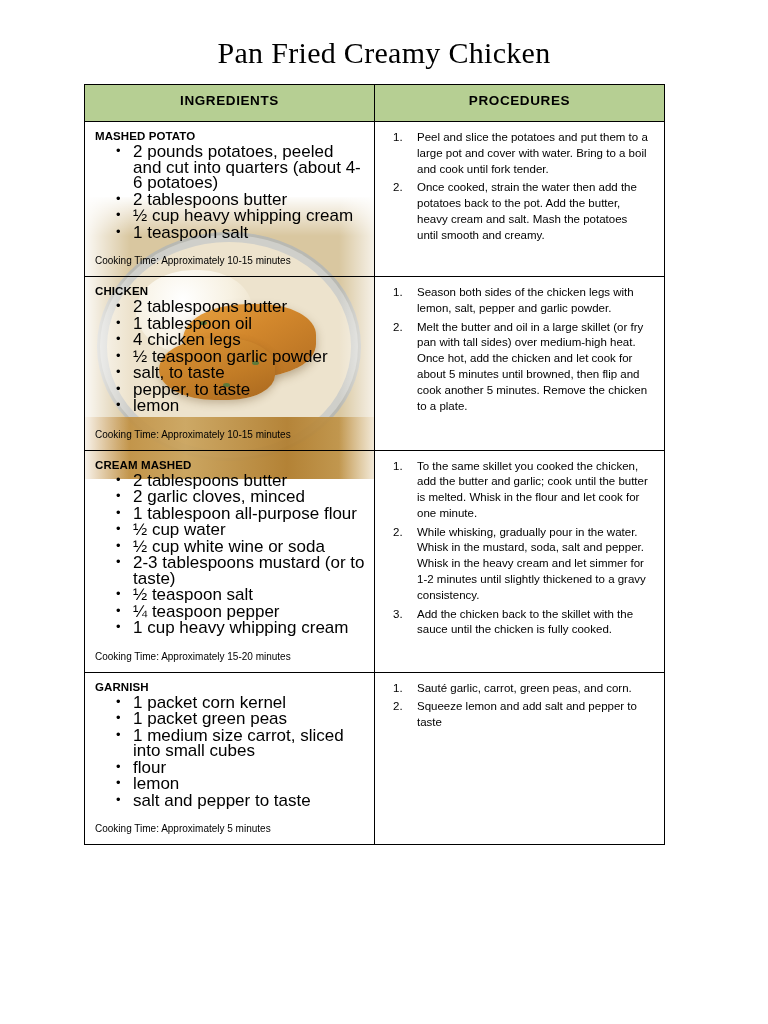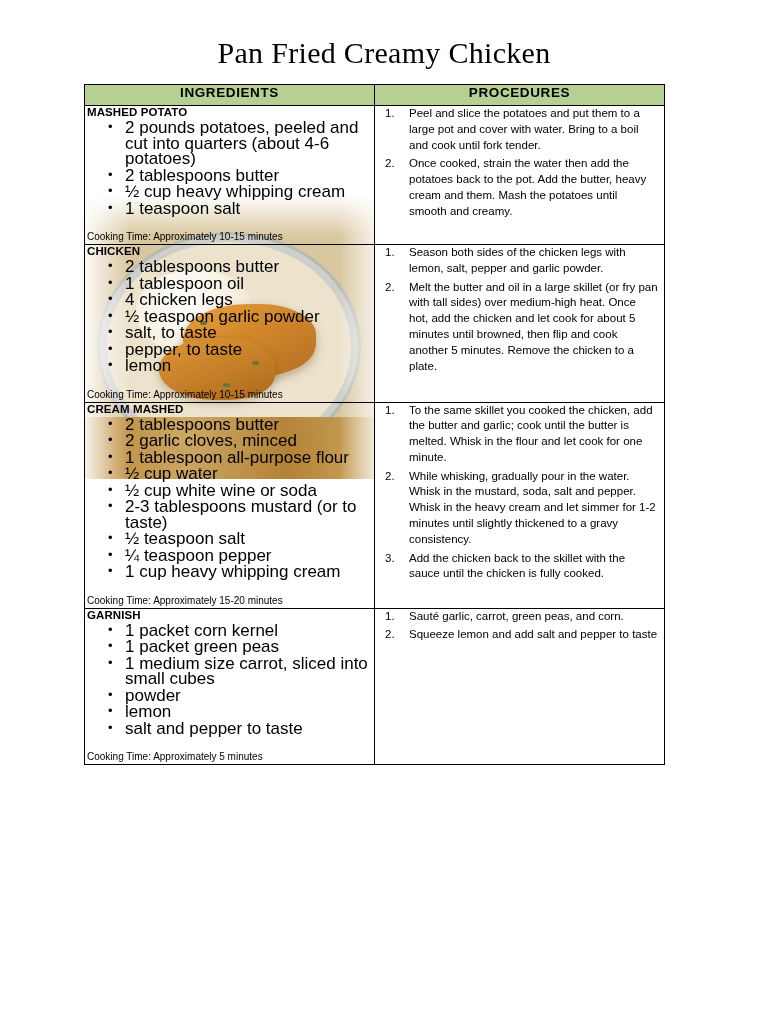--- a/index.html
+++ b/index.html
@@ -36,21 +36,21 @@
     table-layout: fixed;
     position: relative;
     z-index: 2;
     background: transparent;
   }
   table.recipe col.c1 { width: 290px; }
   table.recipe col.c2 { width: 290px; }
   table.recipe th, table.recipe td {
     border: 1px solid #000000;
     vertical-align: top;
-    padding: 0;
+    padding: 8px;
   }
   th.head {
     background: #b6cf93;
     text-align: center;
     font-size: 13.5px;
     font-weight: bold;
     letter-spacing: 0.6px;
     padding: 5px 0 6px 0;
     height: 20px;
   }
@@ -245,21 +245,21 @@
             <li>2 pounds potatoes, peeled and cut into quarters (about 4-6 potatoes)</li>
             <li>2 tablespoons butter</li>
             <li>½ cup heavy whipping cream</li>
             <li>1 teaspoon salt</li>
           </ul>
           <div class="cooktime">Cooking Time: Approximately 10-15 minutes</div>
         </td>
         <td class="proc-cell white-cell">
           <ol class="proc">
             <li>Peel and slice the potatoes and put them to a large pot and cover with water. Bring to a boil and cook until fork tender.</li>
-            <li>Once cooked, strain the water then add the potatoes back to the pot. Add the butter, heavy cream and them. Mash the potatoes until smooth and creamy.</li>
+            <li>Once cooked, strain the water then add the potatoes back to the pot. Add the butter, heavy cream and salt. Mash the potatoes until smooth and creamy.</li>
           </ol>
         </td>
       </tr>
 
       <tr>
         <td class="cell transparent-cell">
           <div class="sec-name">CHICKEN</div>
           <ul class="ing">
             <li>2 tablespoons butter</li>
             <li>1 tablespoon oil</li>
@@ -304,21 +304,21 @@
         </td>
       </tr>
 
       <tr>
         <td class="cell white-cell">
           <div class="sec-name">GARNISH</div>
           <ul class="ing">
             <li>1 packet corn kernel</li>
             <li>1 packet green peas</li>
             <li>1 medium size carrot, sliced into small cubes</li>
-            <li>powder</li>
+            <li>flour</li>
             <li>lemon</li>
             <li>salt and pepper to taste</li>
           </ul>
           <div class="cooktime">Cooking Time: Approximately 5 minutes</div>
         </td>
         <td class="proc-cell white-cell">
           <ol class="proc">
             <li>Sauté garlic, carrot, green peas, and corn.</li>
             <li>Squeeze lemon and add salt and pepper to taste</li>
           </ol>

